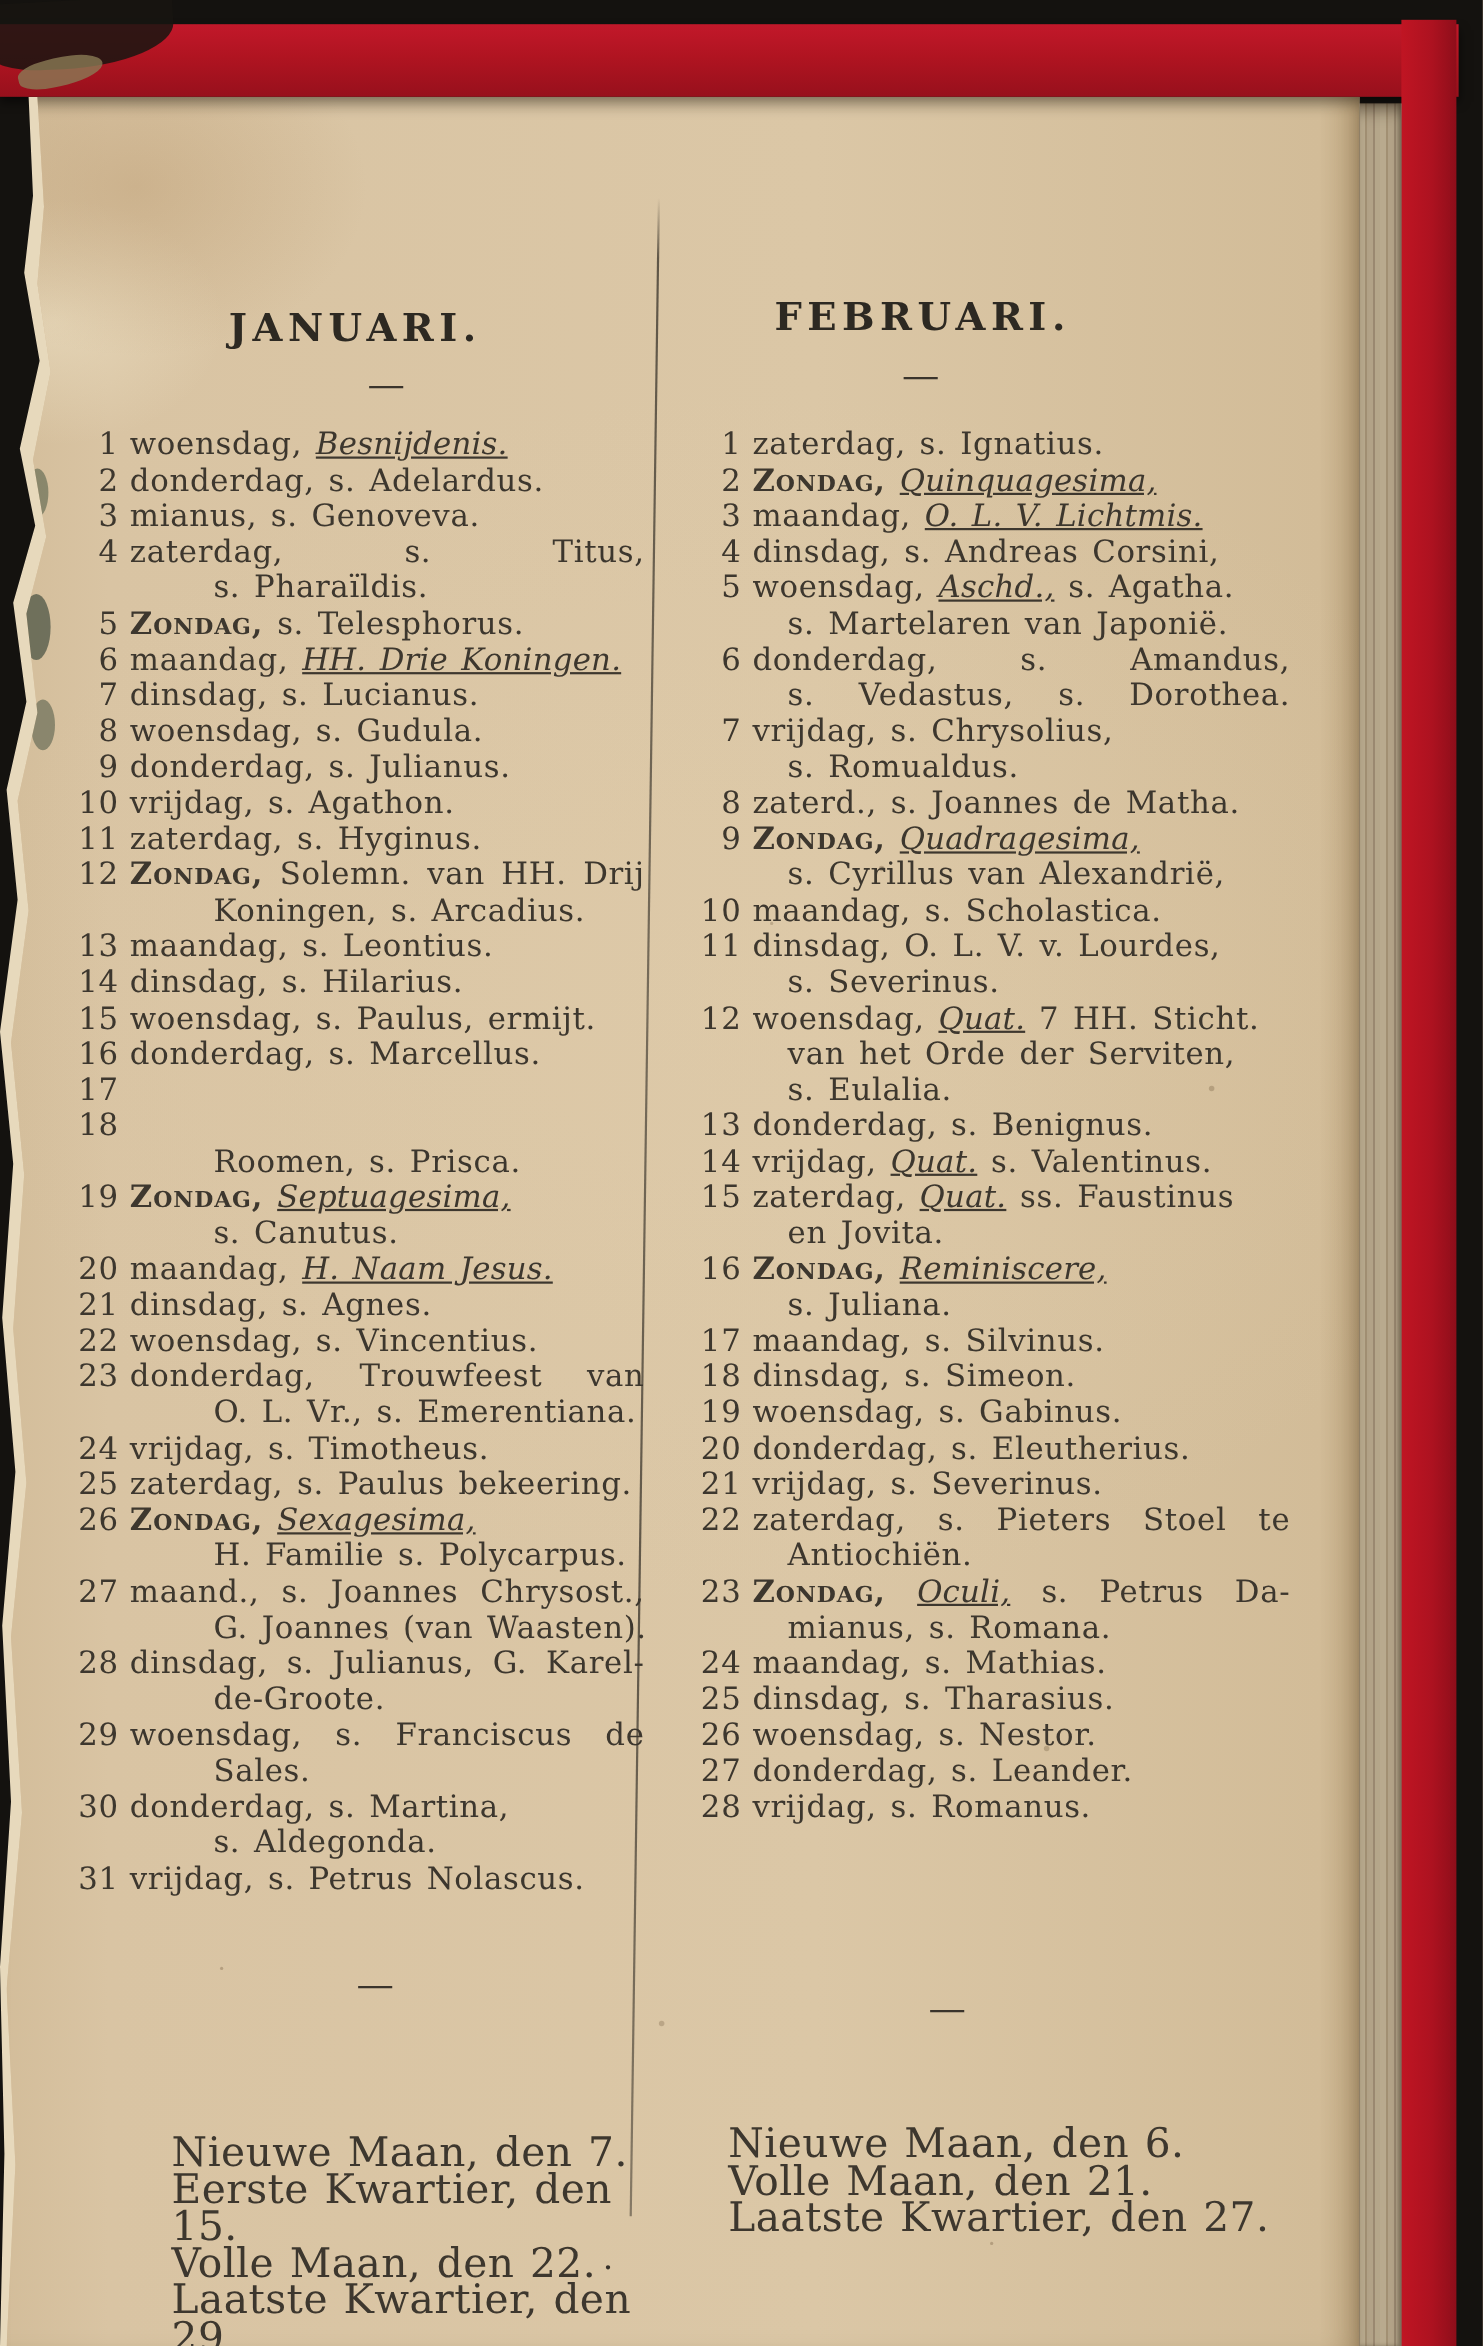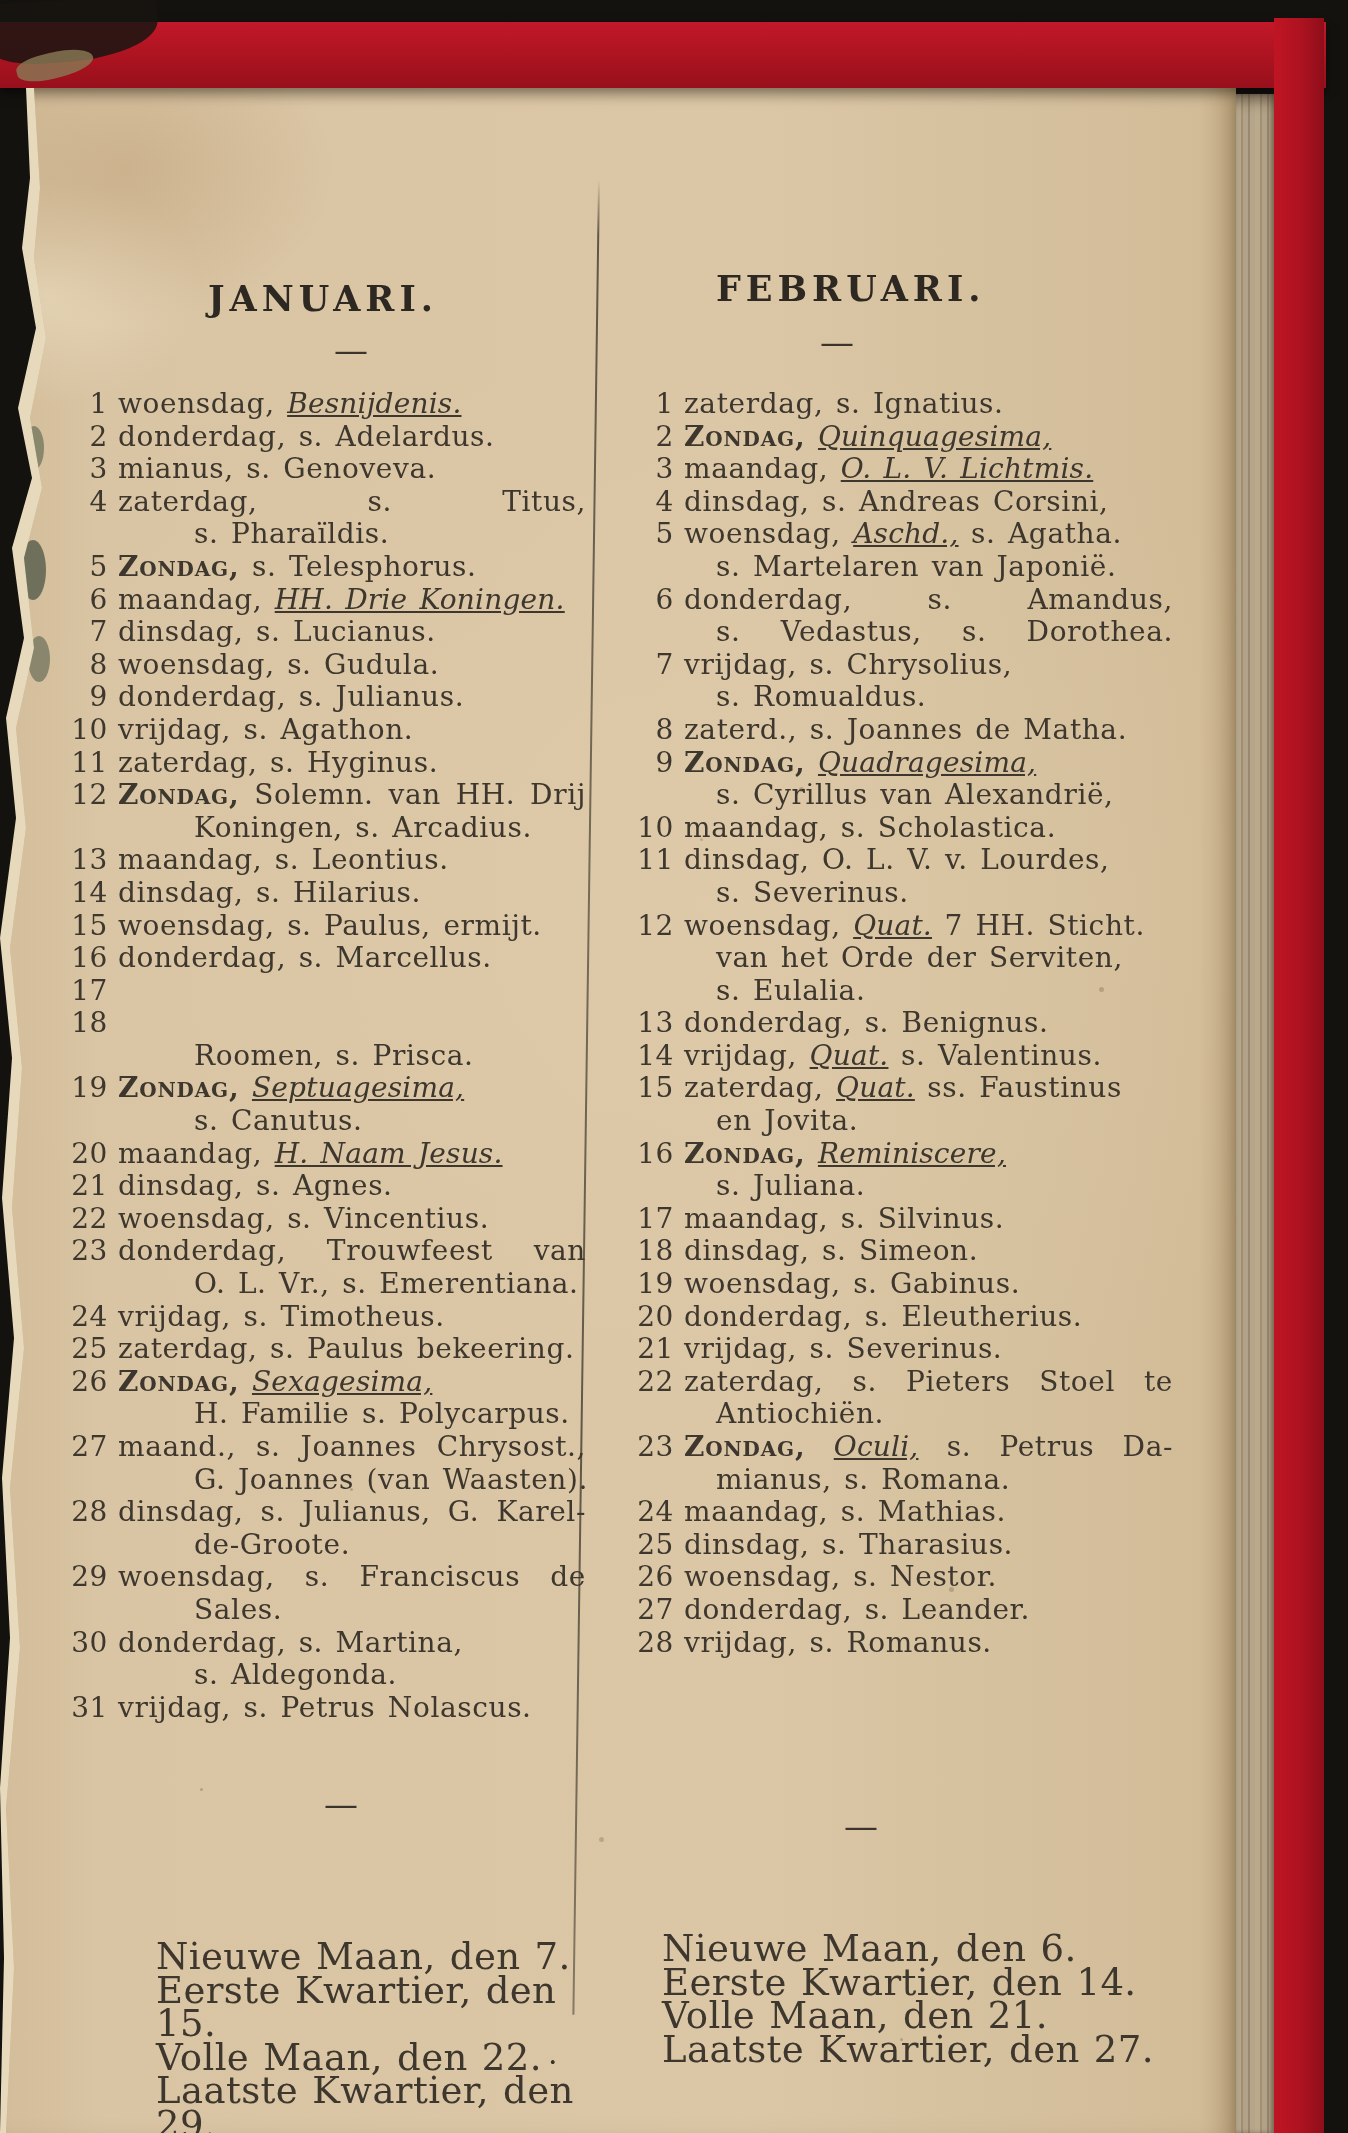--- a/index.html
+++ b/index.html
@@ -80,21 +80,21 @@
 
   
   .month{position:absolute;}
   .month0{left:62px;top:94px;width:524px;height:1940px;}
   .month1{left:628px;top:88px;width:545px;height:1945px;}
   .month h1{
     position:absolute;margin:0;font-size:35px;font-weight:700;letter-spacing:5px;
     color:#2d2922;white-space:nowrap;
   }
   .month0 h1{left:146px;top:96px;}
-  .month1 h1{left:88px;top:92px;}
+  .month1 h1{left:76px;top:92px;}
   .hdash,.mdash{position:absolute;font-size:34px;color:#3a342c;line-height:20px;}
   .month0 .hdash{left:272px;top:158px;}
   .month1 .hdash{left:192px;top:156px;}
   .month0 .mdash{left:262px;top:1612px;}
   .month1 .mdash{left:216px;top:1640px;}
 
   .lines{
     position:absolute;left:0;width:100%;
     font-size:28px;line-height:32.6px;letter-spacing:.6px;word-spacing:3px;
   }
@@ -445,21 +445,20 @@
             <span class="linetext"><span>donderdag, s. Leander.</span></span>
           </div>
           <div class="cal-line">
             <span class="daynum">28</span>
             <span class="linetext"><span>vrijdag, s. Romanus.</span></span>
           </div>
         </div>
       <div class="mdash">—</div>
       <div class="moon">
           <div class="moon-line">Nieuwe Maan, den 6.</div>
-          <div class="moon-line">Eerste Kwartier, den 14.</div>
           <div class="moon-line">Volle Maan, den 21.</div>
           <div class="moon-line">Laatste Kwartier, den 27.</div>
         </div>
     </section>
 
     <div class="page-mark">.</div>
   </div>
 </div>
 
 </body></html>

